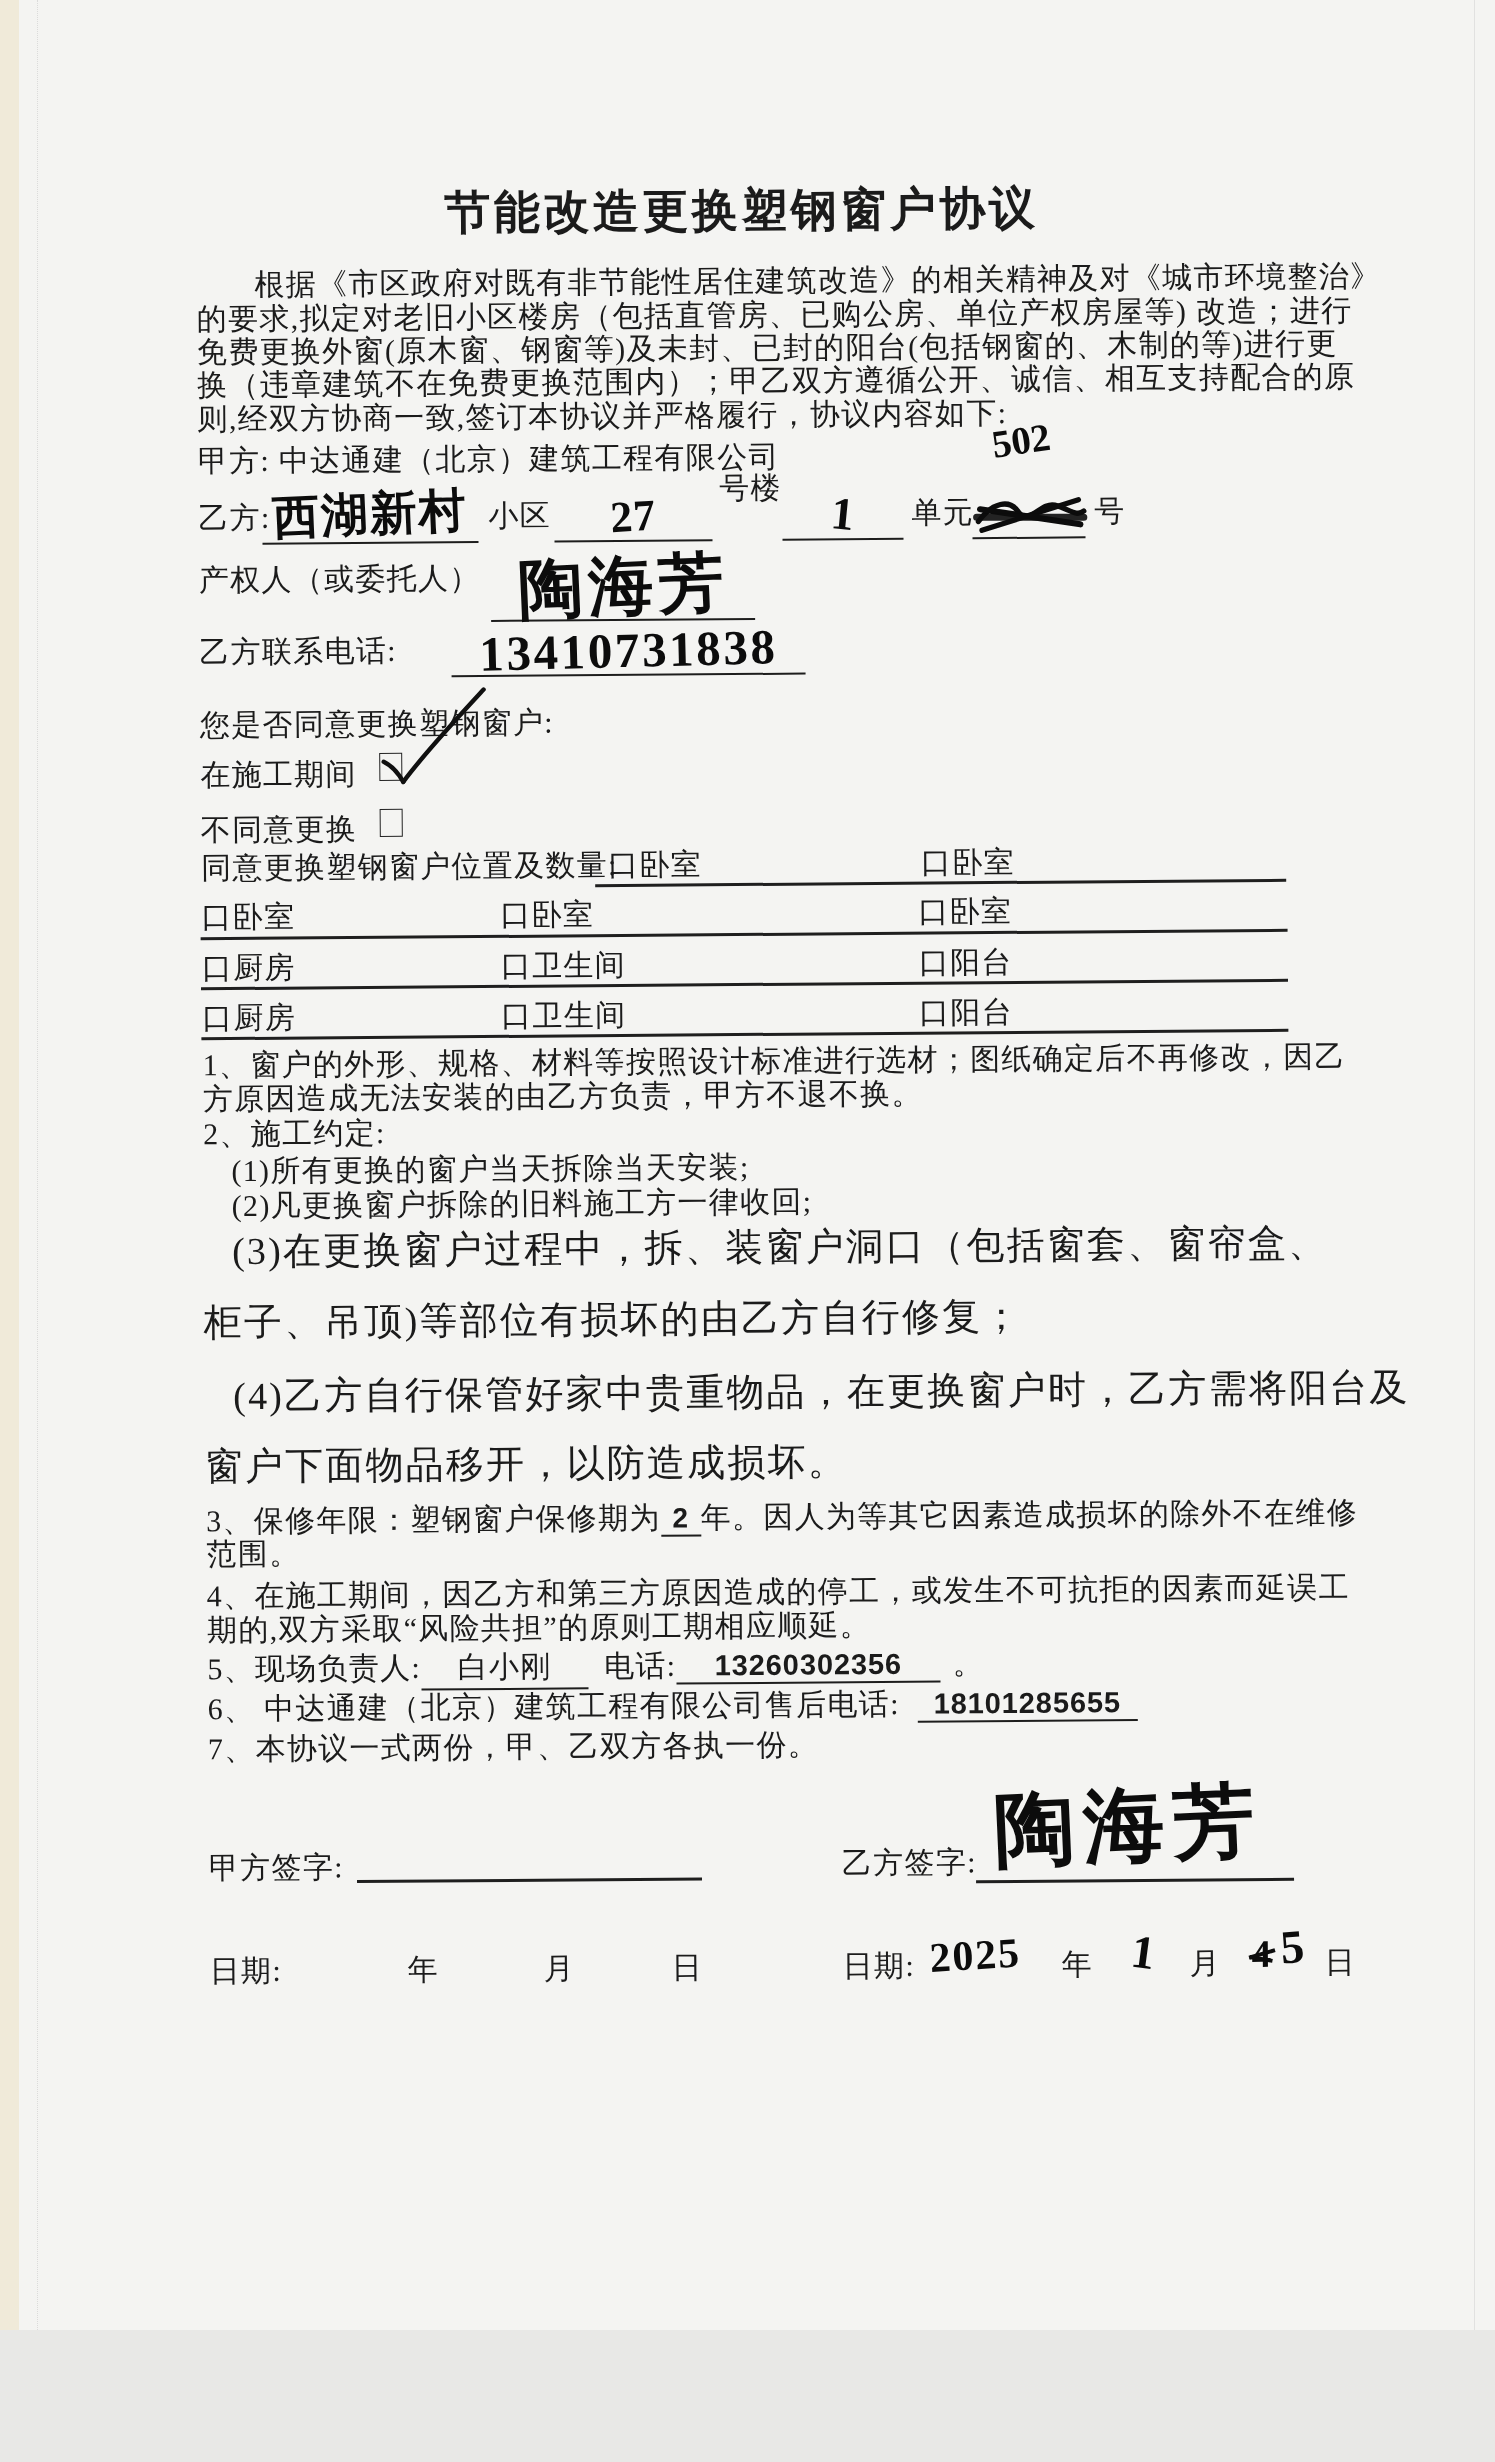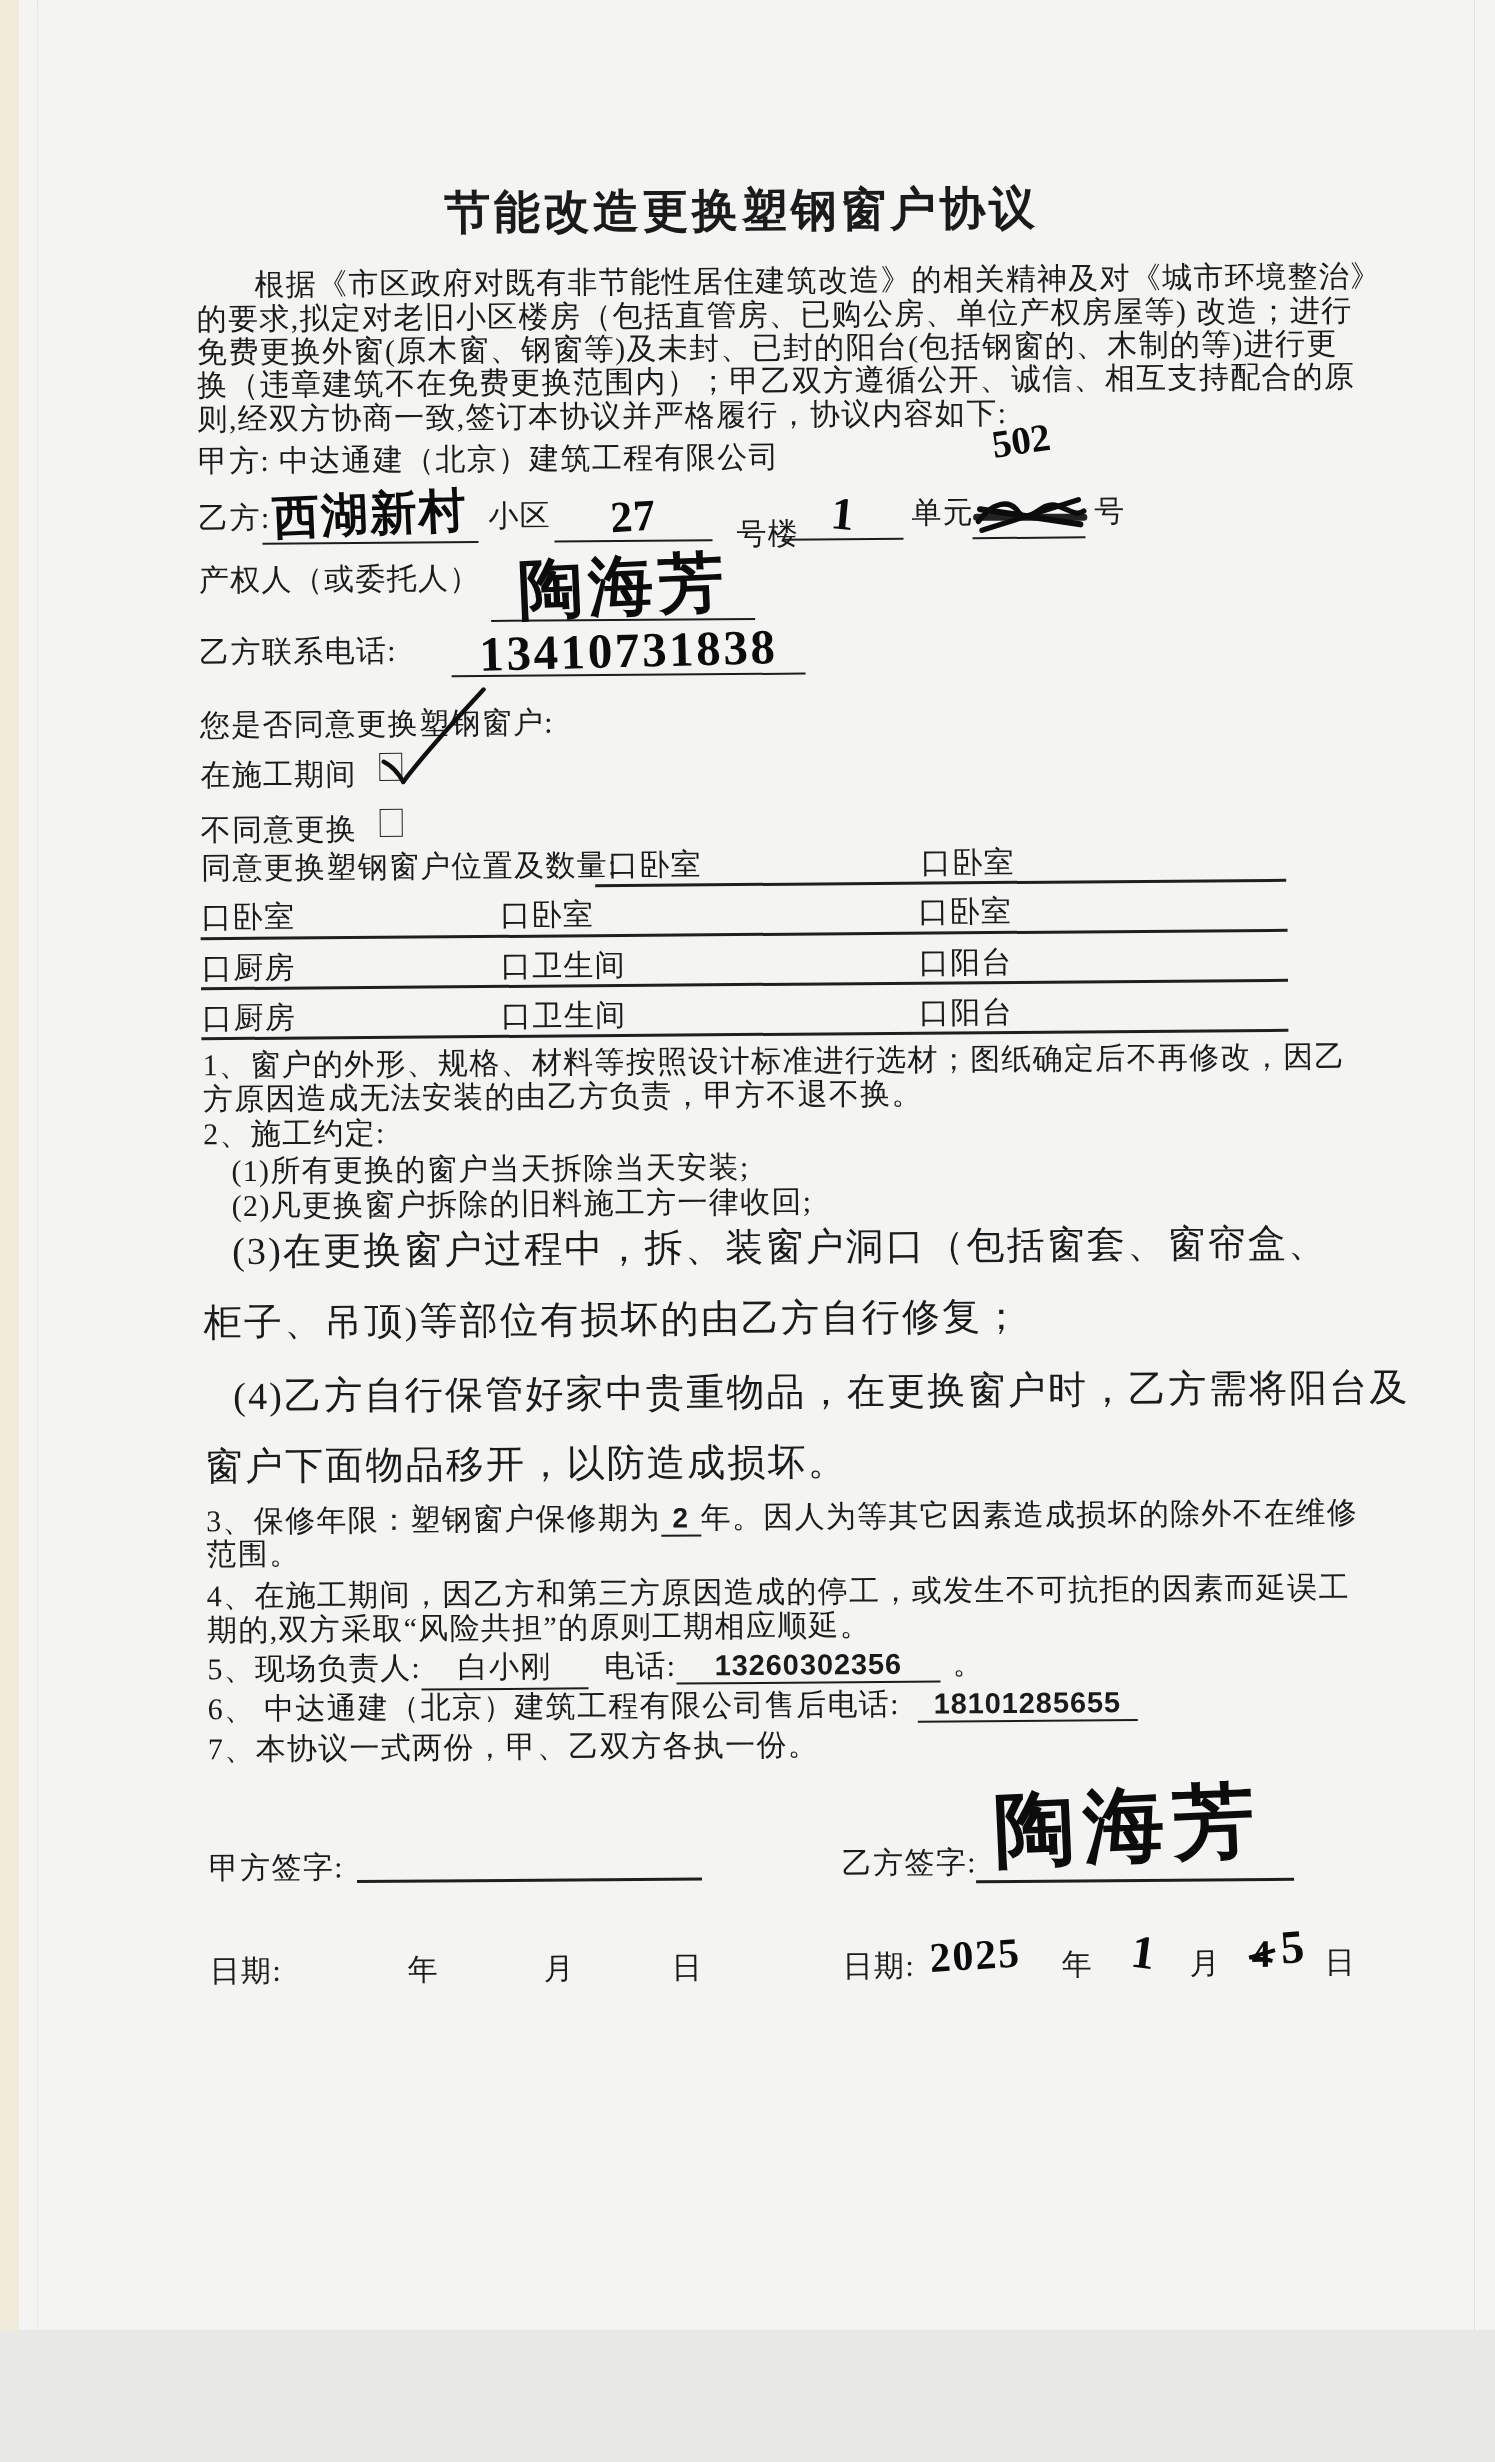--- a/index.html
+++ b/index.html
@@ -60,21 +60,21 @@
 
     
     <div class="abs t34" style="top:494px;left:202px;">乙方:</div>
     <div class="slot" style="left:266px;top:477px;width:216px;height:62px;">
       <span class="hw hw-est">西湖新村</span>
     </div>
     <div class="abs t34" style="top:494px;left:492px;">小区</div>
     <div class="slot" style="left:558px;top:477px;width:158px;height:62px;">
       <span class="hw hw-num">27</span>
     </div>
-    <div class="abs t34" style="top:514px;left:723px;margin-left:17px;">号楼</div>
+    <div class="abs t34" style="top:468px;left:723px;">号楼</div>
     <div class="slot" style="left:786px;top:477px;width:121px;height:62px;">
       <span class="hw hw-one">1</span>
     </div>
     <div class="abs t34" style="top:494px;left:915px;">单元</div>
     <div class="slot" style="left:976px;top:477px;width:113px;height:62px;">
       <svg width="116" height="51" viewBox="0 0 132 58" style="margin-bottom:-1.8px;">
         <path d="M8,38 C24,16 44,12 54,28 C64,44 80,16 95,20 C110,24 120,34 128,27" stroke="#0c0c0c" stroke-width="6" fill="none" stroke-linecap="round"></path>
         <path d="M10,24 L124,42" stroke="#0c0c0c" stroke-width="7" fill="none" stroke-linecap="round"></path>
         <path d="M12,48 L122,14" stroke="#0c0c0c" stroke-width="6" fill="none" stroke-linecap="round"></path>
         <path d="M6,33 L128,34" stroke="#0c0c0c" stroke-width="8" fill="none" stroke-linecap="round" opacity="0.9"></path>

